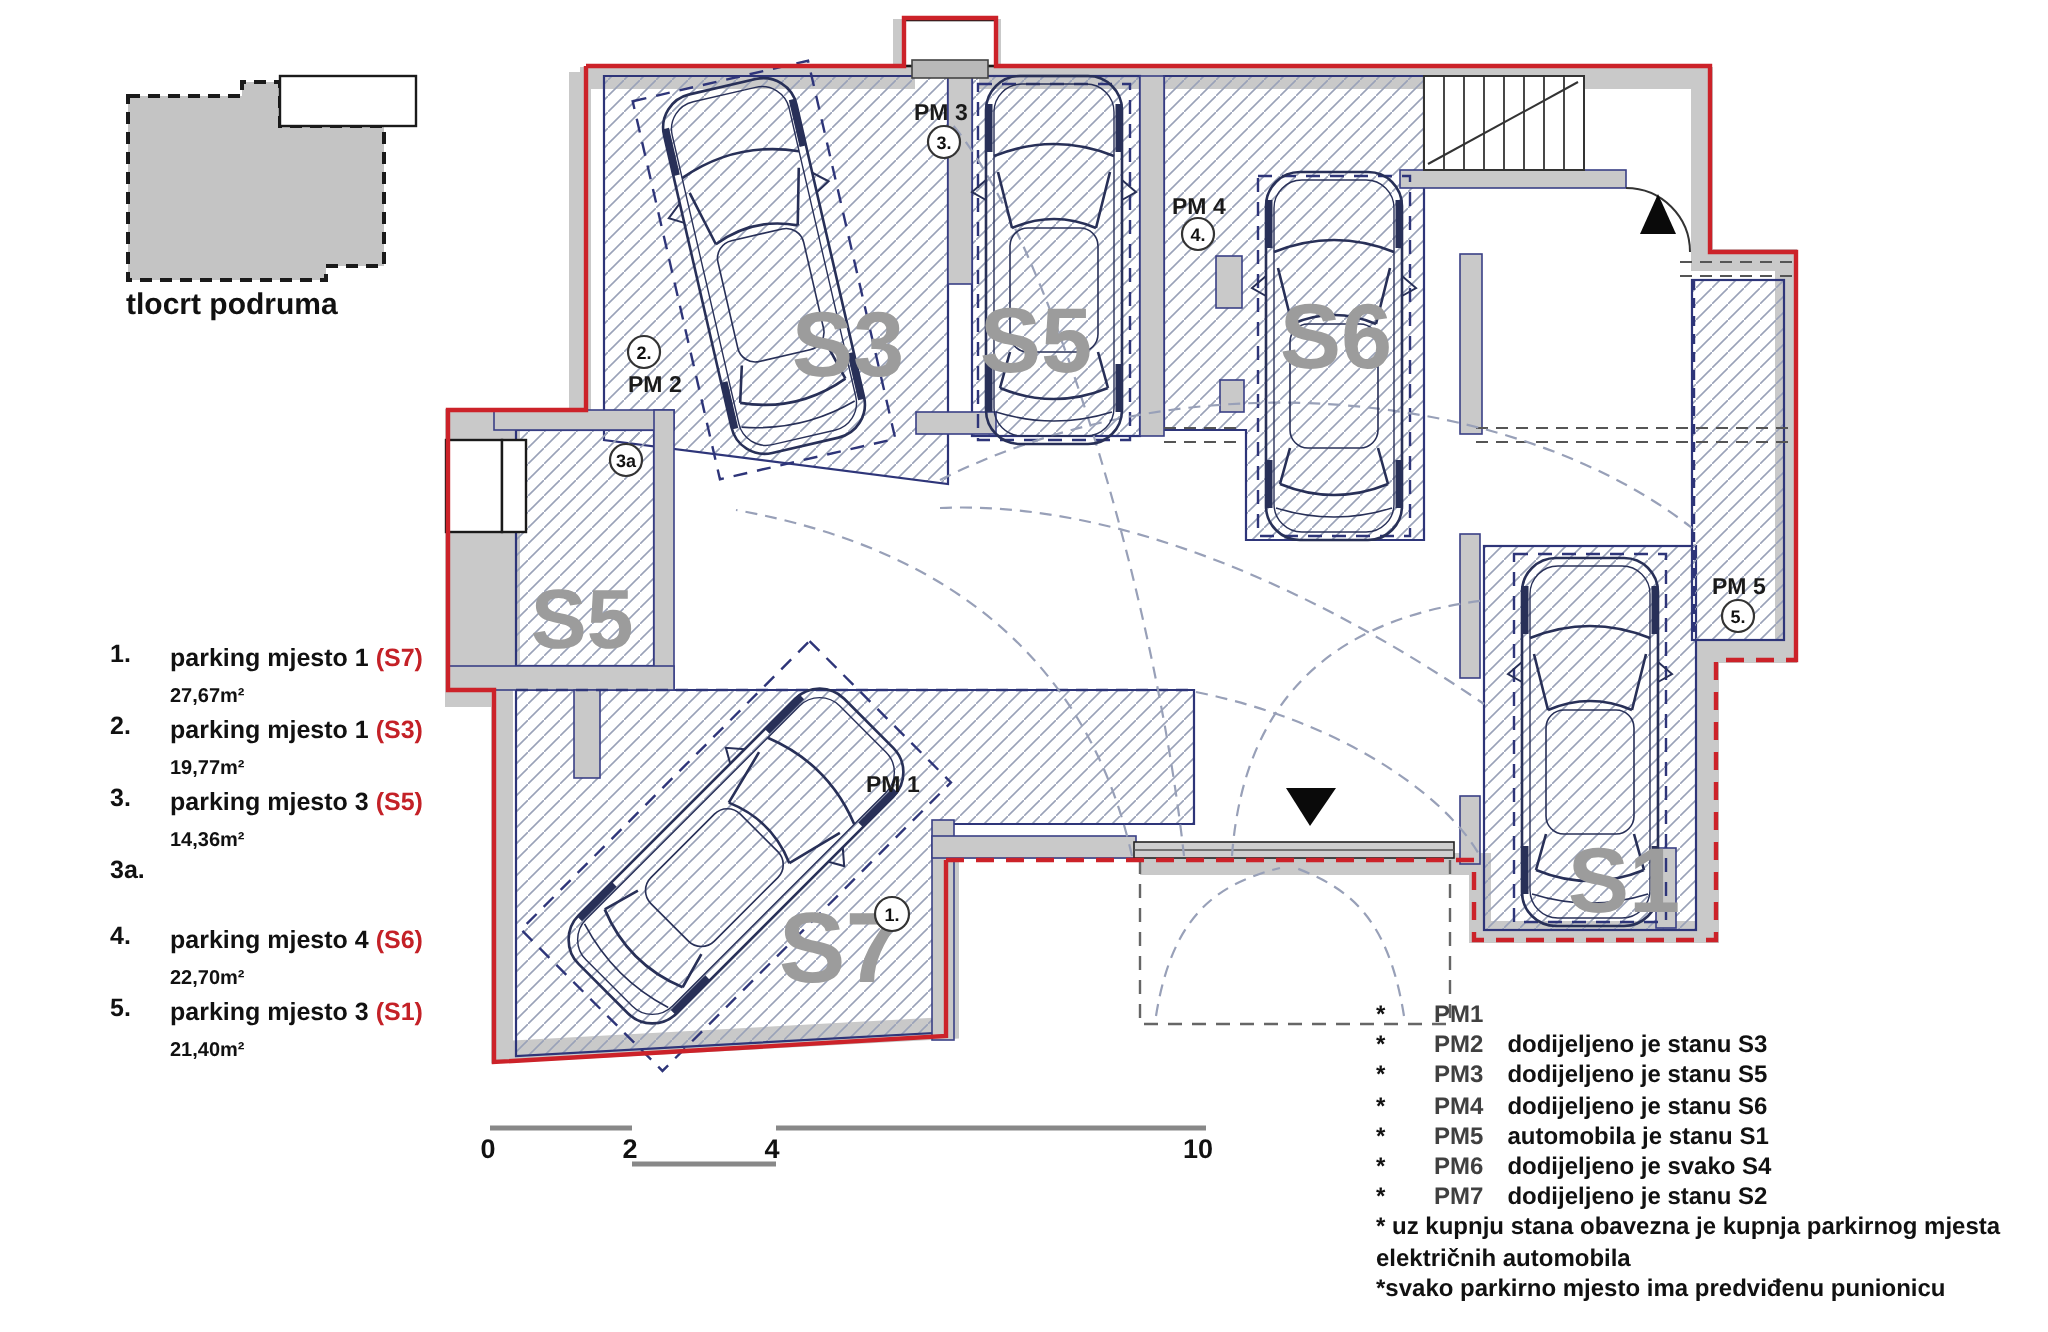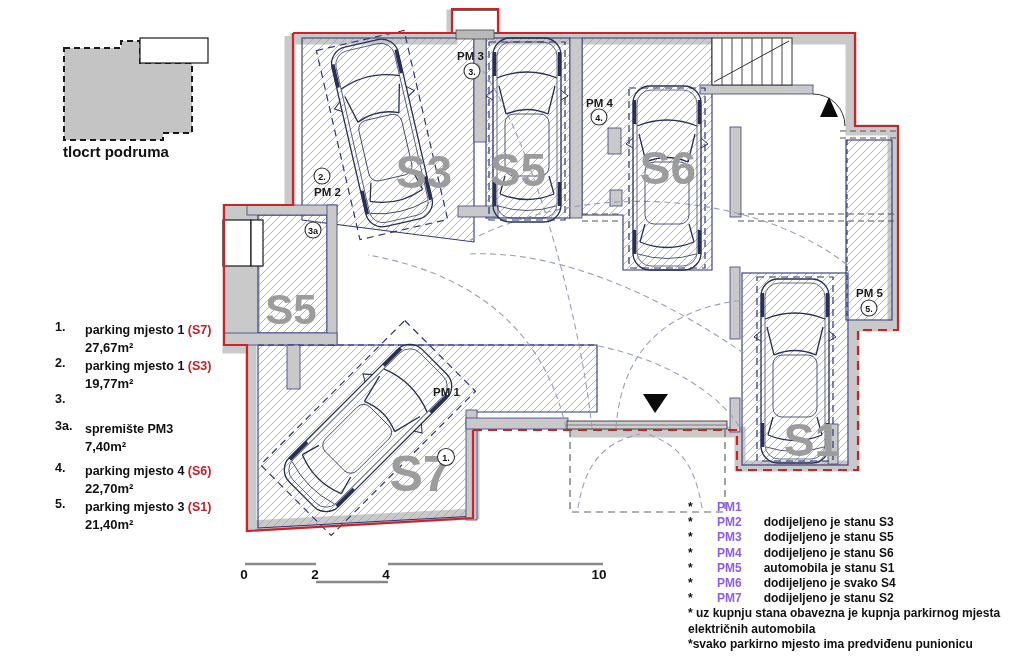--- a/index.html
+++ b/index.html
@@ -9,27 +9,27 @@
   svg text{font-family:"Liberation Sans",sans-serif;}
 
   
   .legend{position:absolute;left:55px;top:320px;width:195px;color:#111;}
   .legend-item{display:flex;min-height:27px;}
   .legend-item.gap{margin-top:6px;}
   .lnum{width:30px;font-weight:bold;font-size:12.5px;line-height:14px;}
   .lbody{flex:1;}
   .lline{font-weight:bold;font-size:12.5px;line-height:14px;white-space:nowrap;}
   .lcode{color:#c42127;}
-  .larea{font-weight:bold;font-size:13px;line-height:12px;}
+  .larea{font-weight:bold;font-size:10px;line-height:12px;}
 
   
   .notes{position:absolute;left:688px;top:500px;width:336px;color:#111;}
   .nline{display:flex;font-weight:bold;font-size:12px;line-height:15.2px;white-space:nowrap;}
   .nbullet{width:9px;}
-  .ncode{color:#8b5cf6;margin-right:22px;padding-left:20px;}
+  .ncode{color:#404040;margin-right:12px;padding-left:20px;}
   .nextra{font-weight:bold;font-size:12px;line-height:15.2px;white-space:nowrap;}
 </style>
 </head>
 <body>
 
 <div class="stage">
 
 <svg width="1024" height="666" viewBox="0 0 1024 666">
   <defs>
     <pattern id="hatch" width="8" height="8" patternUnits="userSpaceOnUse">
@@ -220,25 +220,25 @@
       <span class="lbody"><span class="lline"><span>parking mjesto 1</span> <span class="lcode">(S7)</span></span><br>
       <span class="larea">27,67m²</span></span>
     </div>
     <div class="legend-item">
       <span class="lnum">2.</span>
       <span class="lbody"><span class="lline"><span>parking mjesto 1</span> <span class="lcode">(S3)</span></span><br>
       <span class="larea">19,77m²</span></span>
     </div>
     <div class="legend-item">
       <span class="lnum">3.</span>
+      <span class="lbody"><span class="lline"><span>parking mjesto 3</span> <span class="lcode">(S5)</span></span><br>
+      <span class="larea">14,36m²</span></span>
     </div>
     <div class="legend-item">
       <span class="lnum">3a.</span>
-      <span class="lbody"><span class="lline"><span>spremište PM3</span> <span class="lcode"></span></span><br>
-      <span class="larea">7,40m²</span></span>
     </div>
     <div class="legend-item gap">
       <span class="lnum">4.</span>
       <span class="lbody"><span class="lline"><span>parking mjesto 4</span> <span class="lcode">(S6)</span></span><br>
       <span class="larea">22,70m²</span></span>
     </div>
     <div class="legend-item">
       <span class="lnum">5.</span>
       <span class="lbody"><span class="lline"><span>parking mjesto 3</span> <span class="lcode">(S1)</span></span><br>
       <span class="larea">21,40m²</span></span>

